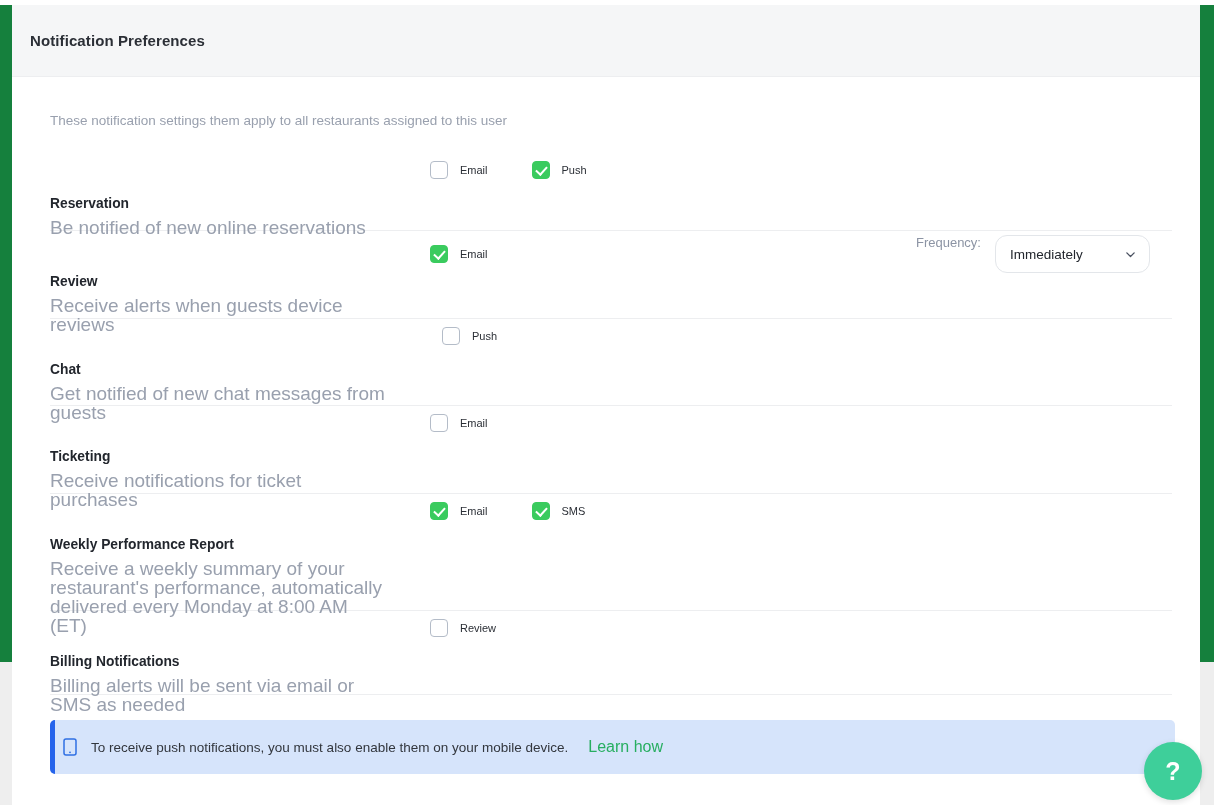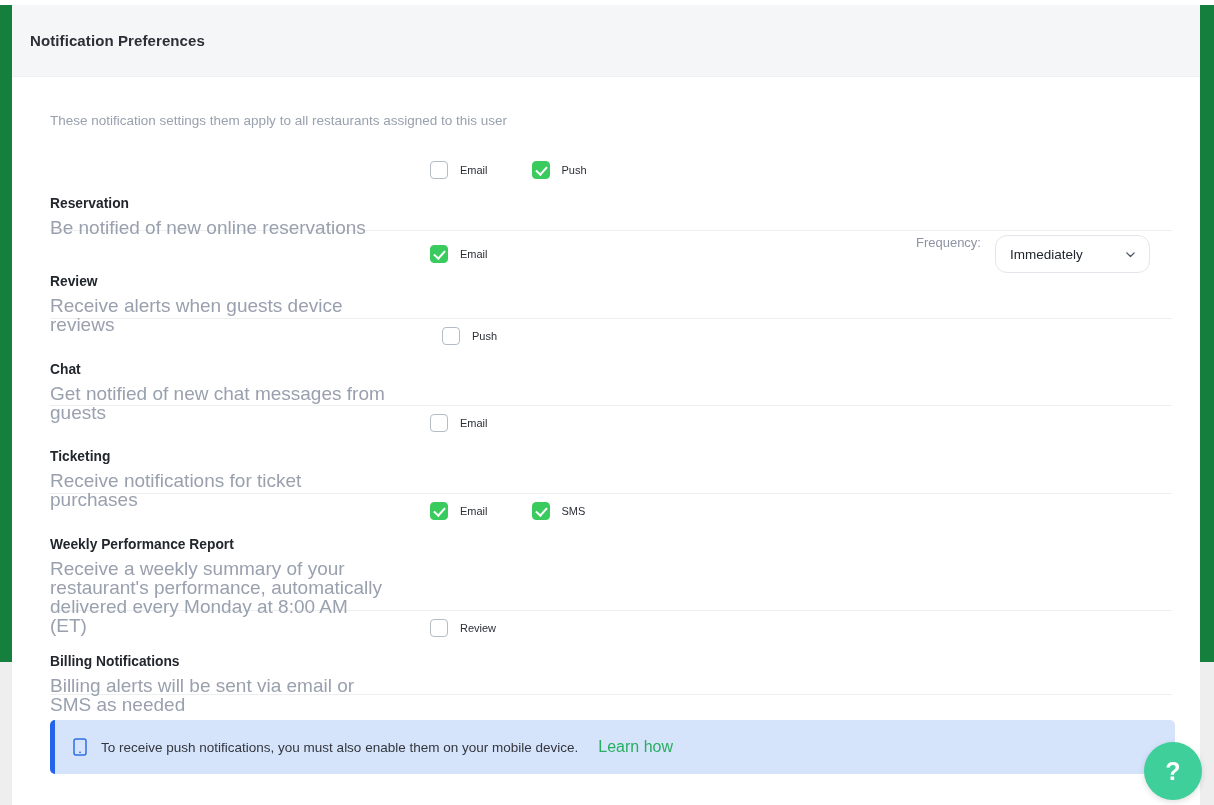--- a/index.html
+++ b/index.html
@@ -184,21 +184,21 @@
   }
   .banner {
     width: 1125px;
     height: 54px;
     background: #D6E4FB;
     border-left: 5px solid #2563EB;
     border-radius: 5px;
     box-sizing: border-box;
     display: flex;
     align-items: center;
-    padding-left: 18px;
+    padding-left: 8px;
   }
   .phone-icon {
     width: 14px;
     height: 18px;
     flex: none;
     margin-right: 14px;
   }
   .phone-icon svg { display: block; }
   .banner-text {
     font-size: 13.5px;

